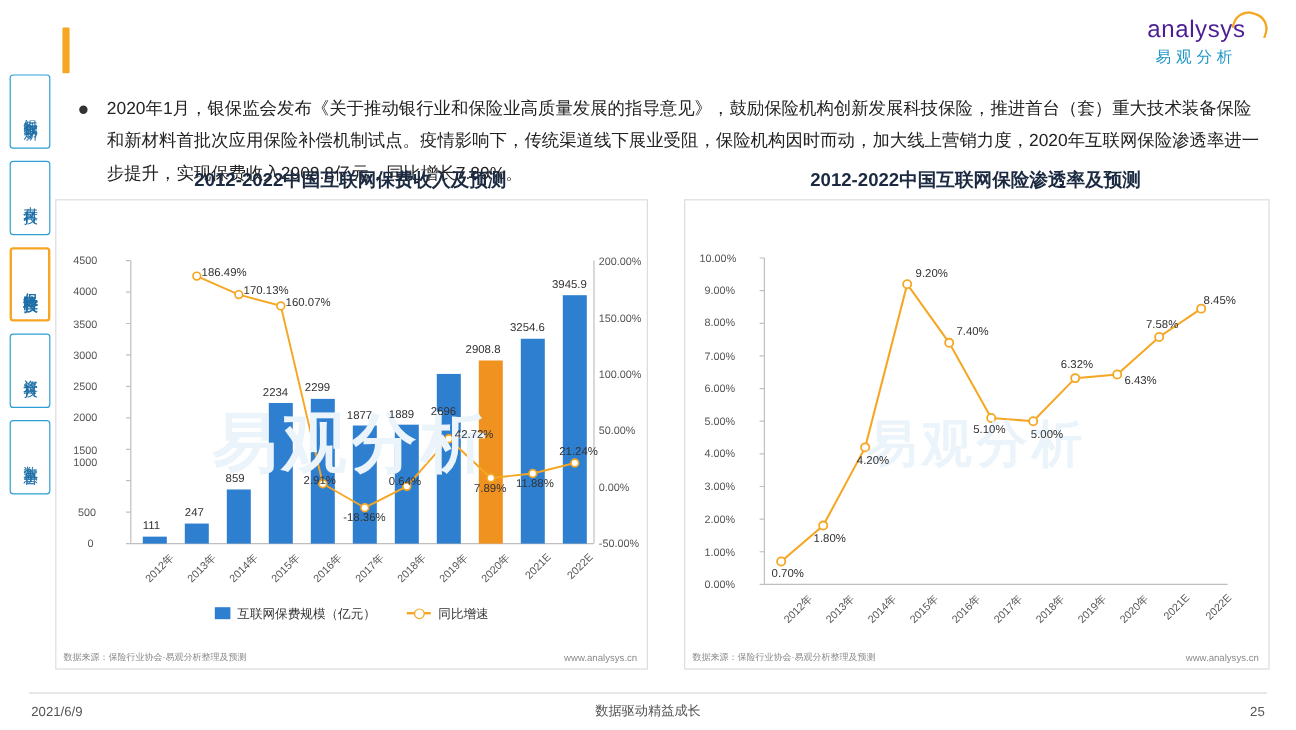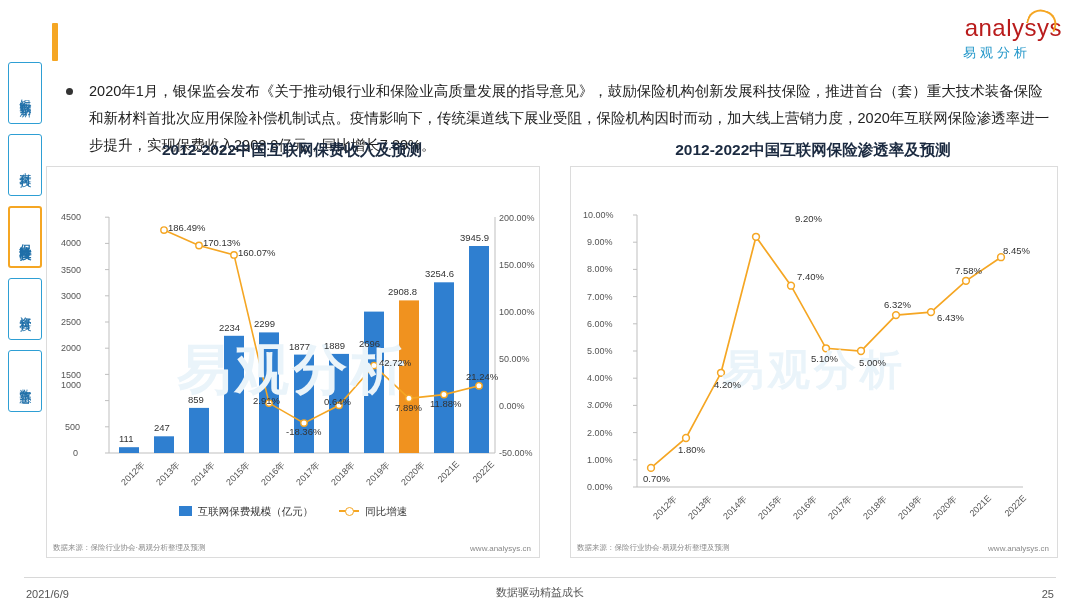--- a/index.html
+++ b/index.html
@@ -44,21 +44,21 @@
   .title-bar .accent{
     width:6px;height:38px;background:#f5a623;margin-right:14px;border-radius:1px;
   }
   .title-text{
     font-size:24px;font-weight:bold;color:#1b2a40;letter-spacing:.5px;
   }
   .logo{
     position:absolute;right:18px;top:14px;text-align:center;width:130px;
   }
   .logo .word{
-    font-size:24px;color:#b91c1c;letter-spacing:.5px;text-align:right;
+    font-size:20px;color:#4c1d95;letter-spacing:.5px;
   }
   .logo .sub{font-size:13px;color:#2196c9;margin-top:2px;letter-spacing:4px;}
   .logo .arc{
     position:absolute;right:4px;top:-4px;width:26px;height:16px;
     border:2px solid #f5a623;border-bottom:none;border-radius:14px 14px 0 0;
     transform:rotate(18deg);
   }
   
   .para{
     position:absolute;left:66px;top:78px;width:985px;
@@ -298,34 +298,34 @@
         <circle cx="360" cy="145.1" r="3.4"></circle>
           <circle cx="395" cy="113.8" r="3.4"></circle>
         <circle cx="430" cy="90.2" r="3.4"></circle>
       </g>
     </svg>
 
     
     <div class="ax" style="left:16px;top:315px;">0.00%</div>
     <div class="ax" style="left:16px;top:288px;">1.00%</div>
     <div class="ax" style="left:16px;top:261px;">2.00%</div>
-    <div class="ax" style="left:16px;top:233px;font-style:italic;">3.00%</div>
+    <div class="ax" style="left:16px;top:233px;">3.00%</div>
     <div class="ax" style="left:16px;top:206px;">4.00%</div>
     <div class="ax" style="left:16px;top:179px;">5.00%</div>
     <div class="ax" style="left:16px;top:152px;">6.00%</div>
     <div class="ax" style="left:16px;top:125px;">7.00%</div>
     <div class="ax" style="left:16px;top:97px;">8.00%</div>
     <div class="ax" style="left:16px;top:70px;">9.00%</div>
     <div class="ax" style="left:12px;top:43px;">10.00%</div>
 
     
     <div class="dlab" style="left:72px;top:306px;">0.70%</div>
     <div class="dlab" style="left:107px;top:277px;">1.80%</div>
     <div class="dlab" style="left:143px;top:212px;">4.20%</div>
-    <div class="dlab" style="left:192px;top:46px;margin-left:32px;">9.20%</div>
+    <div class="dlab" style="left:192px;top:56px;">9.20%</div>
     <div class="dlab" style="left:226px;top:104px;">7.40%</div>
     <div class="dlab" style="left:240px;top:186px;">5.10%</div>
     <div class="dlab" style="left:288px;top:190px;">5.00%</div>
     <div class="dlab" style="left:313px;top:132px;">6.32%</div>
     <div class="dlab" style="left:366px;top:145px;">6.43%</div>
     <div class="dlab" style="left:384px;top:98px;">7.58%</div>
     <div class="dlab" style="left:432px;top:78px;">8.45%</div>
 
     
     <div class="xlab" style="left:60px;top:326px;width:40px;text-align:right;">2012年</div>

